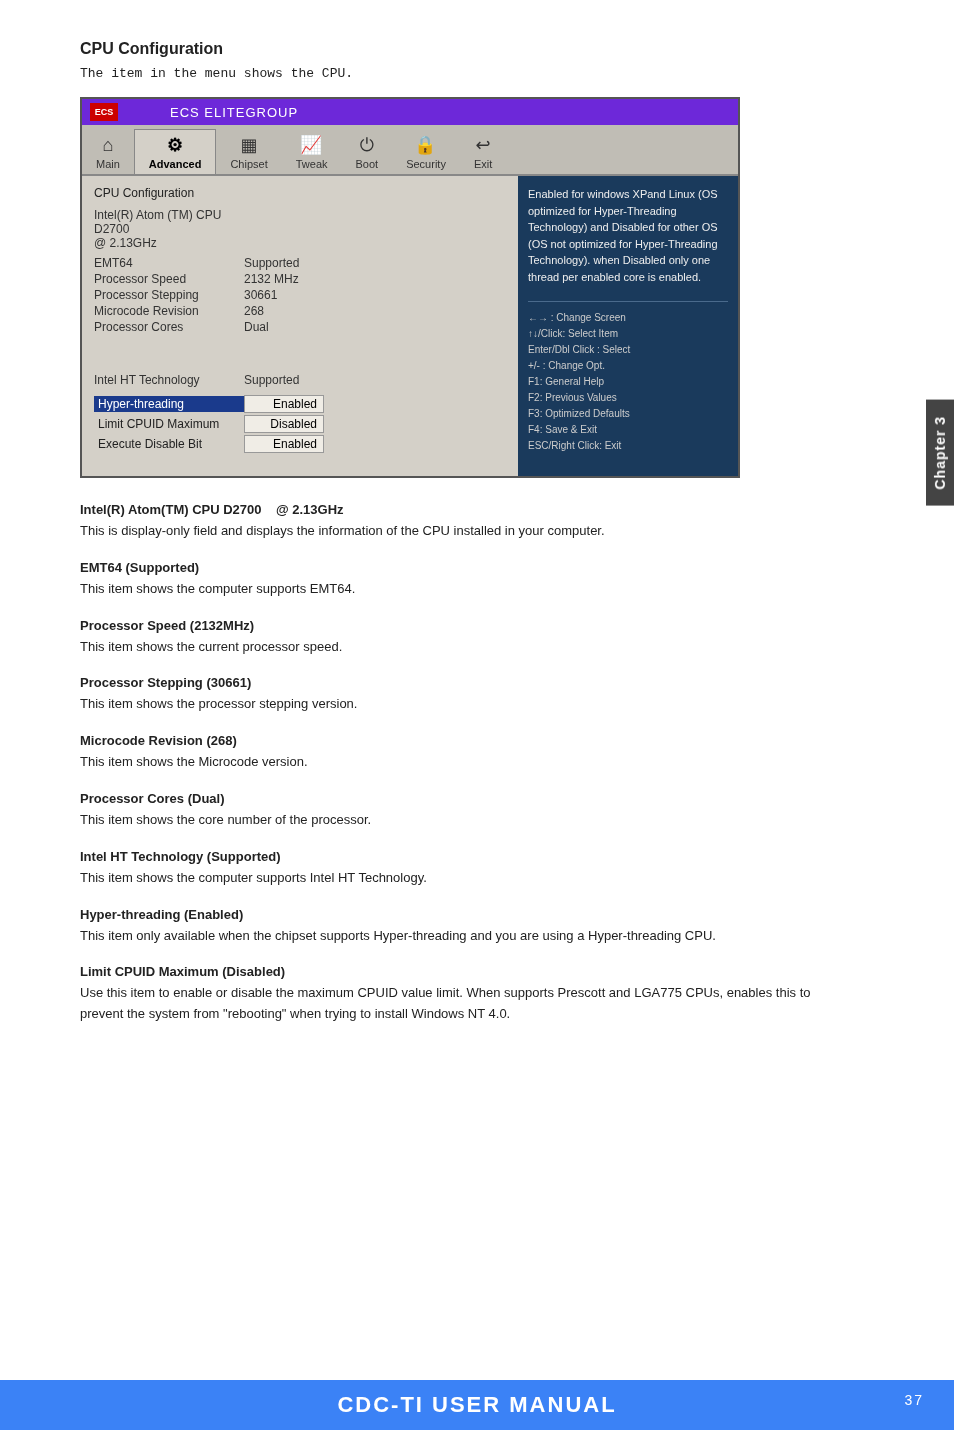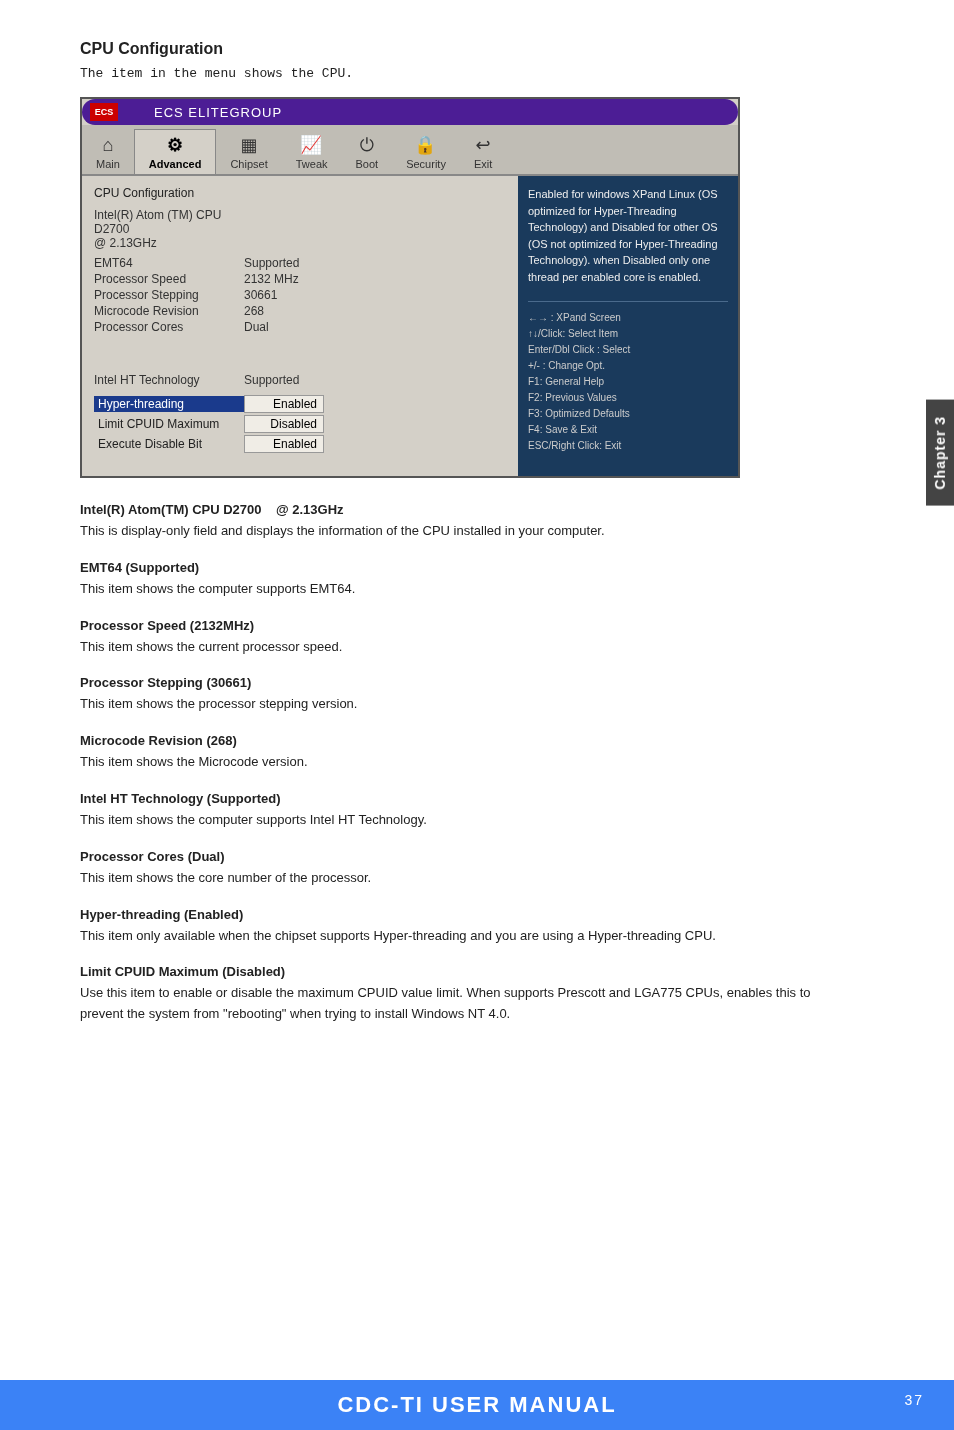--- a/index.html
+++ b/index.html
@@ -28,29 +28,28 @@
     
     .bios-container {
       border: 2px solid #555;
       background: #d4d0c8;
       width: 660px;
       margin-bottom: 24px;
     }
 
     
     .bios-header {
-      background: #4c1d95;
+      background: #6d28d9;
       color: #fff;
       padding: 4px 8px;
       display: flex;
       align-items: center;
-      gap: 0;
+      gap: 16px;
       font-weight: bold;
       font-size: 14px;
-      border-radius: 13px;
     }
     .bios-logo {
       font-size: 13px;
       font-weight: normal;
       letter-spacing: 1px;
       padding-left: 32px;
     }
 
     
     .bios-nav {
@@ -325,21 +324,21 @@
           <span class="bios-setting-label">Execute Disable Bit</span>
           <span class="bios-setting-value enabled">Enabled</span>
         </div>
       </div>
 
       <div class="bios-sidebar">
         <div class="sidebar-help">
           Enabled for windows XPand Linux (OS optimized for Hyper-Threading Technology) and Disabled for other OS (OS not optimized for Hyper-Threading Technology). when Disabled only one thread per enabled core is enabled.
         </div>
         <div class="sidebar-keys">
-          <div>←→ : XPand Screen</div>
+          <div>←→ : Change Screen</div>
           <div>↑↓/Click: Select Item</div>
           <div>Enter/Dbl Click : Select</div>
           <div>+/- : Change Opt.</div>
           <div>F1: General Help</div>
           <div>F2: Previous Values</div>
           <div>F3: Optimized Defaults</div>
           <div>F4: Save &amp; Exit</div>
           <div>ESC/Right Click: Exit</div>
         </div>
       </div>
@@ -372,27 +371,27 @@
       <div class="section-heading">Processor Stepping (30661)</div>
       <p class="section-text">This item shows the processor stepping version.</p>
     </div>
 
     <div class="section-block">
       <div class="section-heading">Microcode Revision (268)</div>
       <p class="section-text">This item shows the Microcode version.</p>
     </div>
 
     <div class="section-block">
+      <div class="section-heading">Processor Cores (Dual)</div>
+      <p class="section-text">This item shows the core number of the processor.</p>
+    </div>
+
+    <div class="section-block">
       <div class="section-heading">Intel HT Technology (Supported)</div>
       <p class="section-text">This item shows the computer supports Intel HT Technology.</p>
-    </div>
-
-    <div class="section-block">
-      <div class="section-heading">Processor Cores (Dual)</div>
-      <p class="section-text">This item shows the core number of the processor.</p>
     </div>
 
     <div class="section-block">
       <div class="section-heading">Hyper-threading (Enabled)</div>
       <p class="section-text">This item only available when the chipset supports Hyper-threading and you are using a Hyper-threading CPU.</p>
     </div>
 
     <div class="section-block">
       <div class="section-heading">Limit CPUID Maximum (Disabled)</div>
       <p class="section-text">Use this item to enable or disable the maximum CPUID value limit. When supports Prescott and LGA775 CPUs, enables this to prevent the system from "rebooting" when trying to install Windows NT 4.0.</p>

